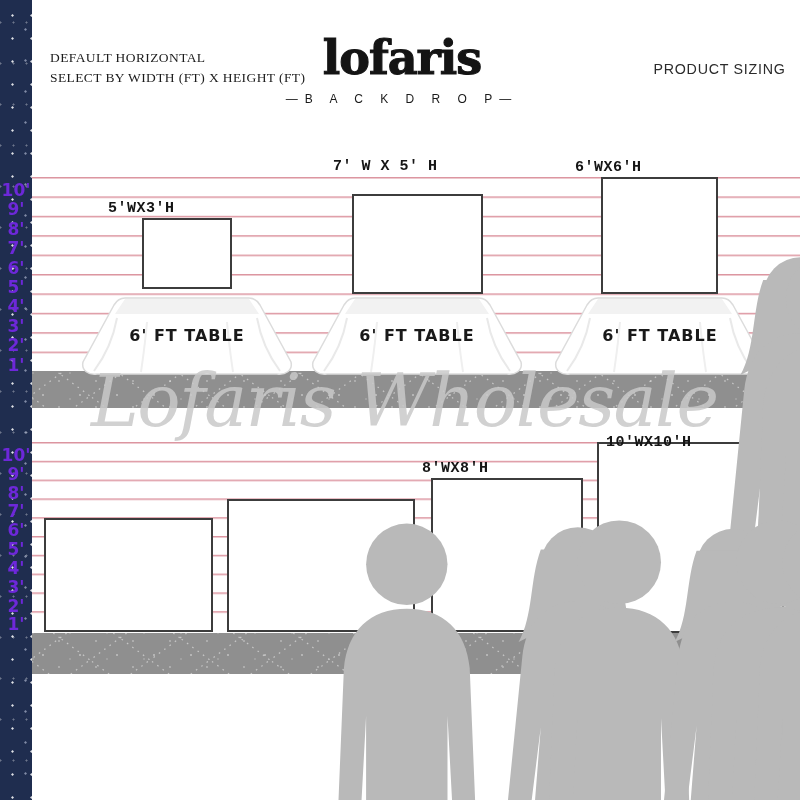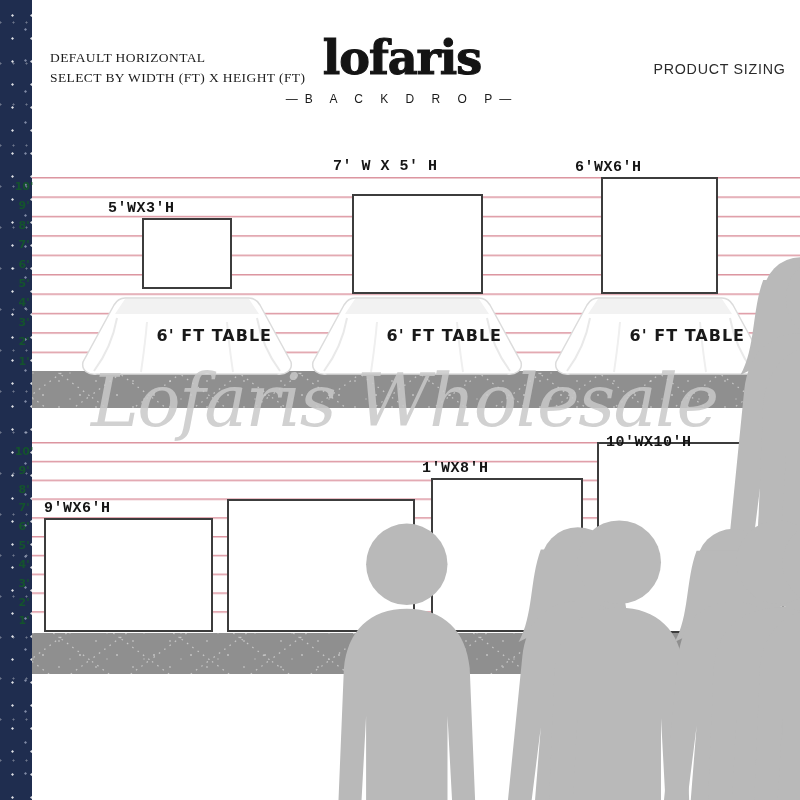--- a/index.html
+++ b/index.html
@@ -32,32 +32,32 @@
   .logo-sub{
     margin-top:10px;font-family:"Liberation Sans",sans-serif;font-size:12px;
     letter-spacing:7px;color:#1a1a1a;white-space:nowrap;text-align:center;
   }
   .hdr-right{
     position:absolute;right:14px;top:60px;font-size:15.5px;letter-spacing:.8px;
     color:#2b2b2b;transform:scaleX(.92);transform-origin:right center;white-space:nowrap;
   }
   
   .ft{
-    position:absolute;left:8px;width:32px;text-align:center;
-    font-family:"DejaVu Sans",sans-serif;font-size:11px;font-weight:bold;color:#14532d;
+    position:absolute;left:0;width:32px;text-align:center;
+    font-family:"DejaVu Sans",sans-serif;font-size:17px;font-weight:bold;color:#6d28d9;
   }
   
   .bl{
     position:absolute;width:170px;text-align:left;
     font-family:Liberation Mono, monospace;font-size:15px;font-weight:bold;
     letter-spacing:.5px;color:#151515;white-space:nowrap;
   }
   
   .tl{
-    position:absolute;width:170px;top:326px;text-align:right;
+    position:absolute;width:170px;top:326px;text-align:center;
     font-family:"DejaVu Sans",sans-serif;font-size:16px;font-weight:bold;
     letter-spacing:1px;color:#191919;white-space:nowrap;
   }
   svg.scene{position:absolute;left:0;top:0;}
 </style>
 </head>
 <body>
 
 <div class="canvas">
 
@@ -198,21 +198,20 @@
   <div class="ft" style="top:520px">6'</div>
   <div class="ft" style="top:539px">5'</div>
   <div class="ft" style="top:558px">4'</div>
   <div class="ft" style="top:577px">3'</div>
   <div class="ft" style="top:596px">2'</div>
   <div class="ft" style="top:614px">1'</div>
 
   <div class="bl" style="left:108px;top:200px">5'WX3'H</div>
   <div class="bl" style="left:333px;top:158px">7' W X 5' H</div>
   <div class="bl" style="left:575px;top:159px">6'WX6'H</div>
-  <div class="bl" style="left:44px;top:500px">9'WX6'H</div>
-  <div class="bl" style="left:422px;top:460px">1'WX8'H</div>
+  <div class="bl" style="left:422px;top:460px">8'WX8'H</div>
   <div class="bl" style="left:606px;top:434px">10'WX10'H</div>
 
   <div class="tl" style="left:102px">6' FT TABLE</div>
   <div class="tl" style="left:332px">6' FT TABLE</div>
   <div class="tl" style="left:575px">6' FT TABLE</div>
 
 </div>
 
 </body></html>

